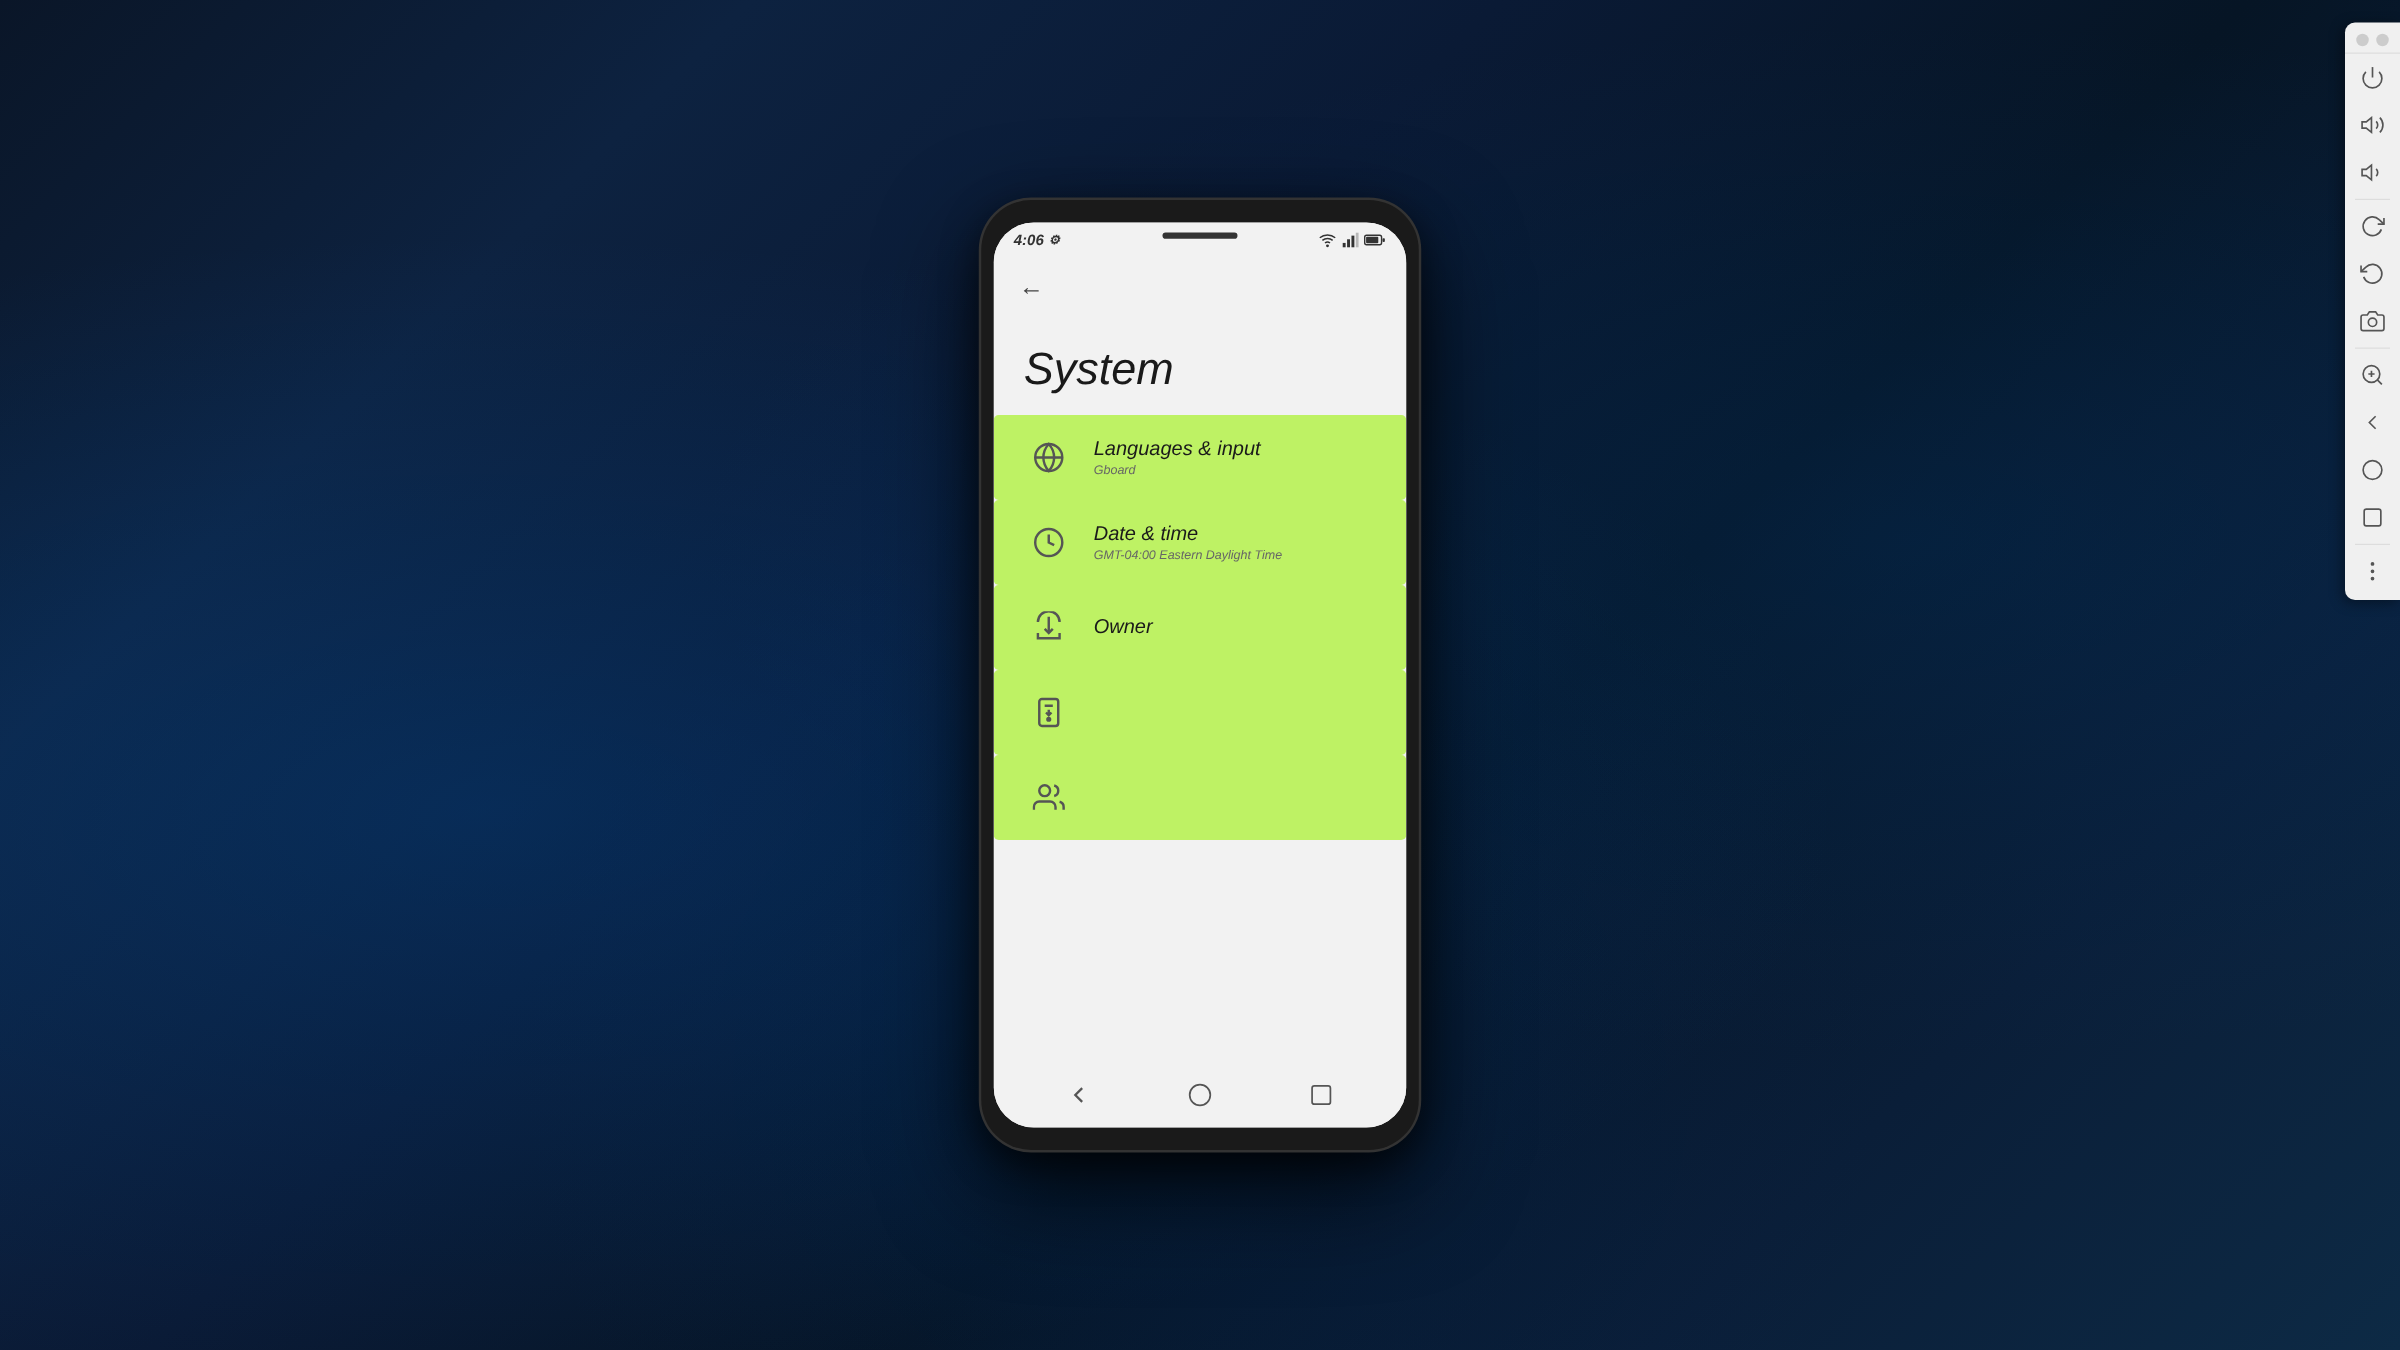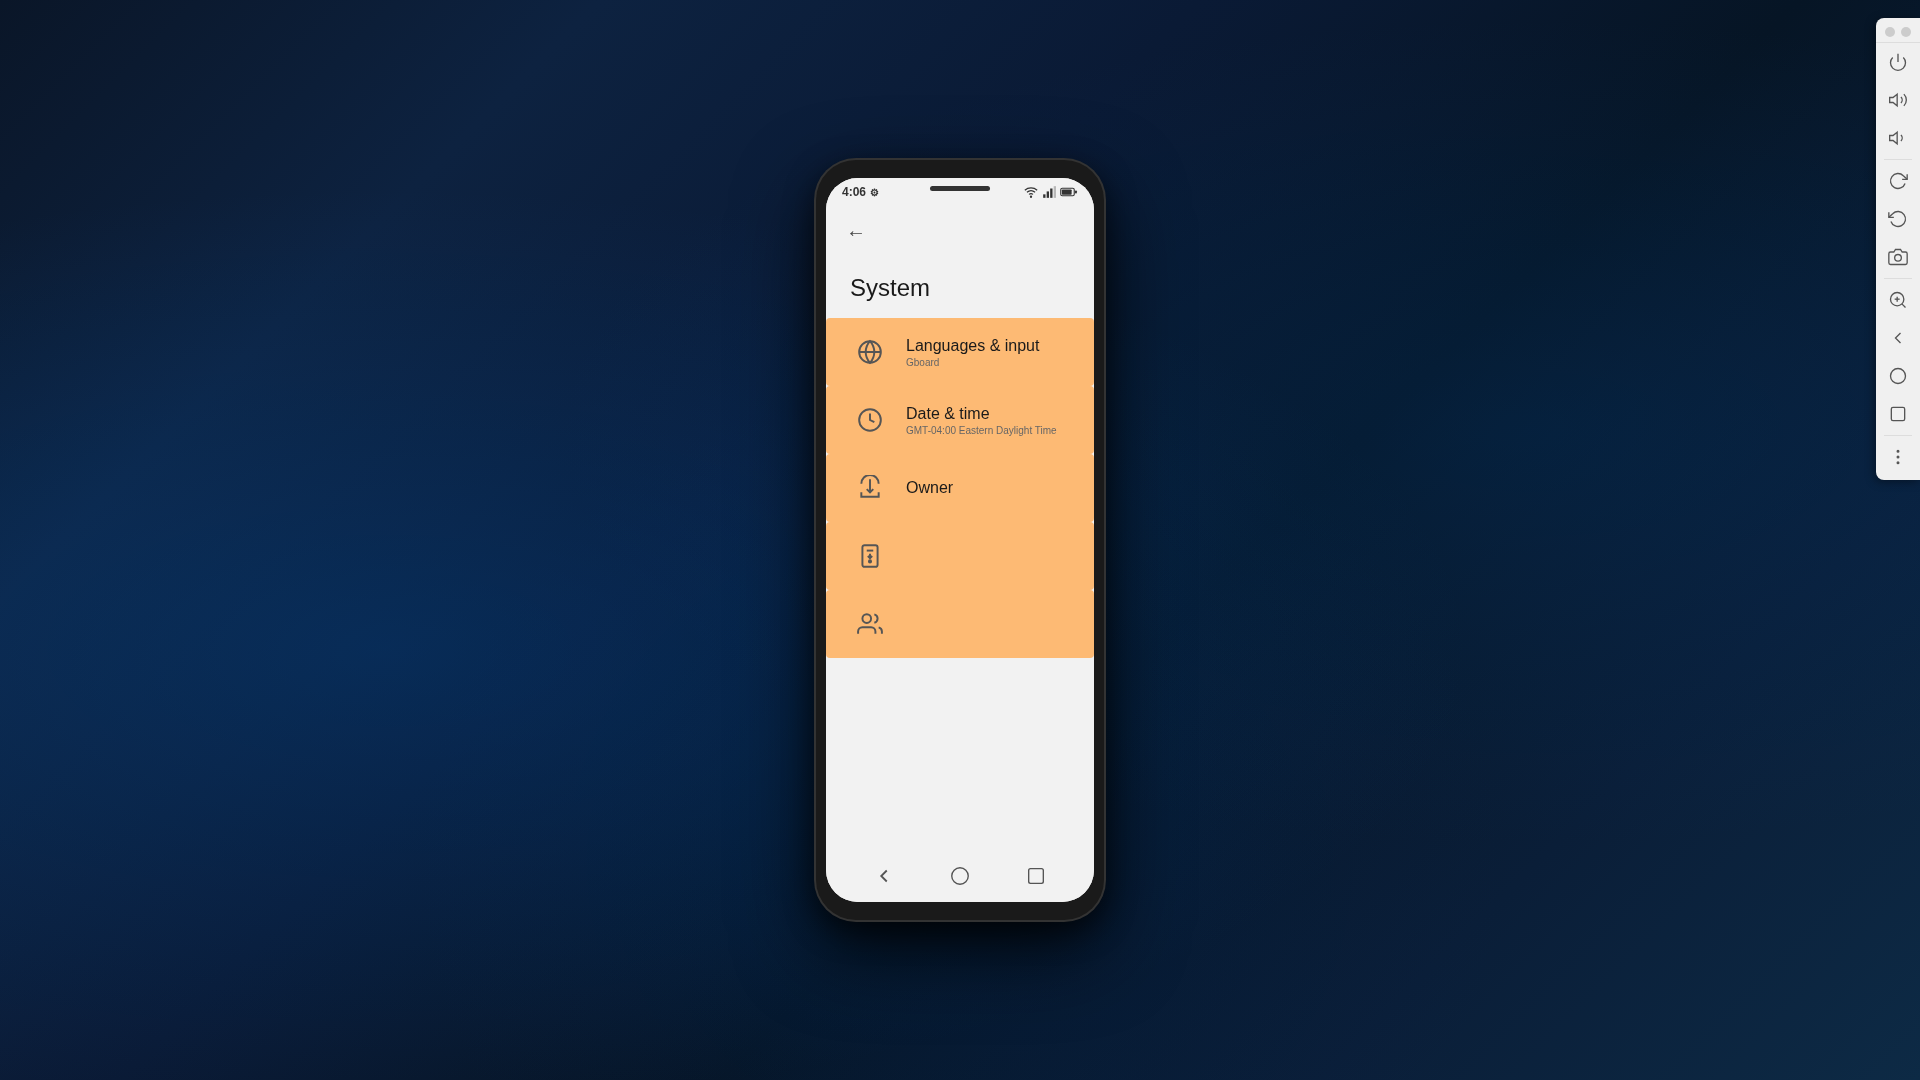--- a/index.html
+++ b/index.html
@@ -28,22 +28,23 @@
         radial-gradient(ellipse at 80% 40%, rgba(0,60,120,0.25) 0%, transparent 45%),
         radial-gradient(ellipse at 50% 80%, rgba(0,40,100,0.2) 0%, transparent 40%);
     }
 
     
     .phone-wrapper {
       position: absolute;
       left: 50%;
       top: 50%;
       transform: translate(-50%, -50%);
-      width: 288px;
+      width: 350px;
       height: 760px;
+      font-style: italic;
     }
 
     .phone-frame {
       position: absolute;
       inset: 0;
       background: #1a1a1a;
       border-radius: 40px;
       box-shadow:
         0 0 0 2px #333,
         0 30px 80px rgba(0,0,0,0.8),
@@ -107,37 +108,37 @@
 
     
     .screen-content {
       flex: 1;
       background: #f2f2f2;
       padding: 0;
       overflow-y: auto;
     }
 
     .page-title {
-      font-size: 24px;
+      font-size: 36px;
       font-weight: 400;
       color: #1a1a1a;
       padding: 20px 24px 16px;
     }
 
     
     .settings-list {
       list-style: none;
     }
 
     .settings-item {
       display: flex;
       align-items: center;
       padding: 14px 24px;
       cursor: pointer;
-      background: #fdba74;
+      background: #bef264;
       border-radius: 4px;
       transition: background 0.15s;
       min-height: 68px;
     }
 
     .settings-icon {
       width: 40px;
       height: 40px;
       display: flex;
       align-items: center;

